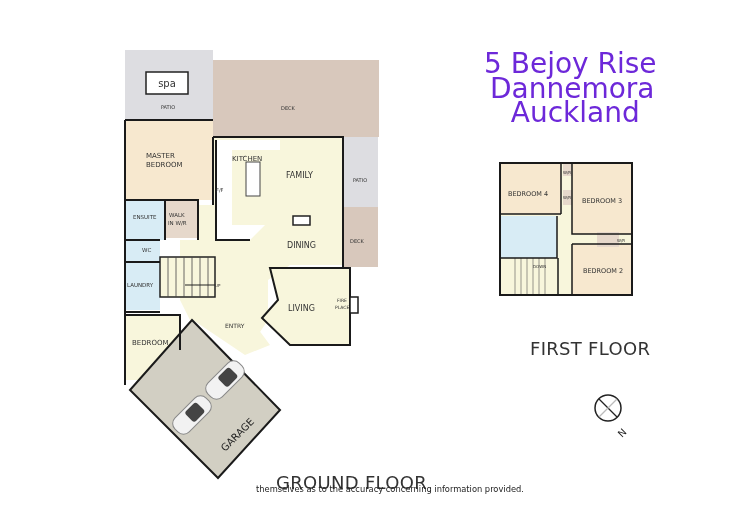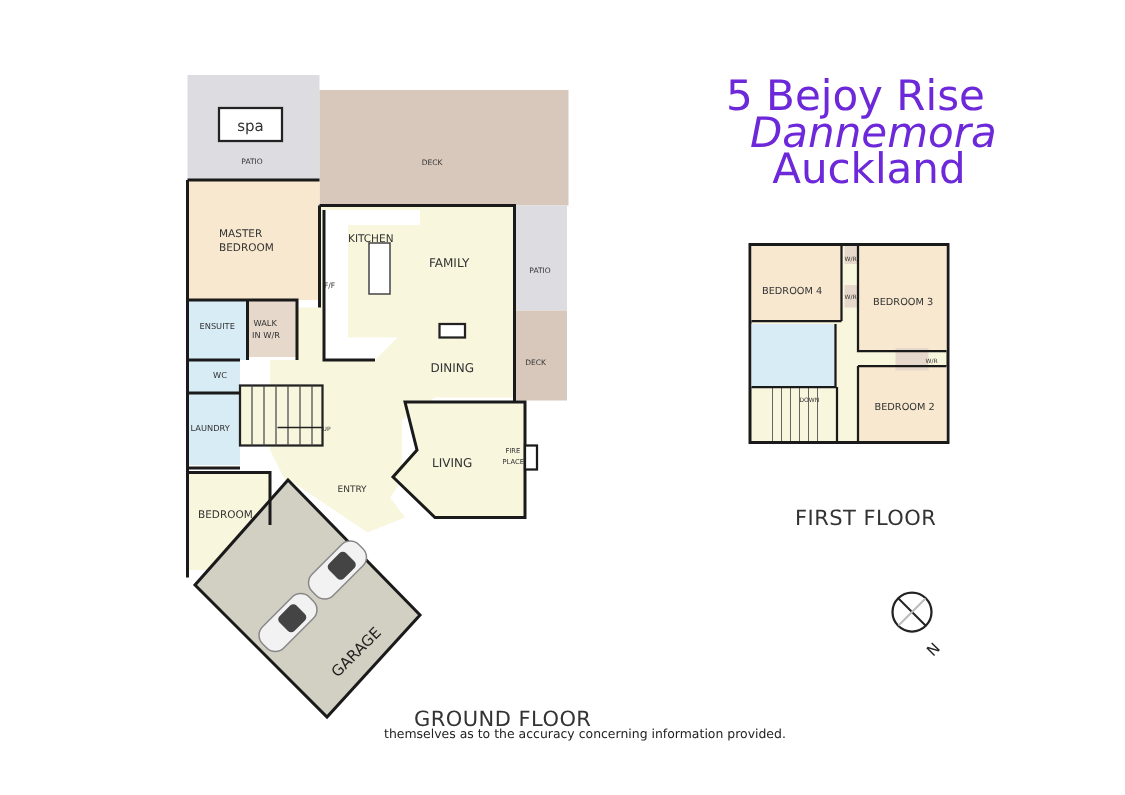--- a/index.html
+++ b/index.html
@@ -1,24 +1,24 @@
 <!DOCTYPE html>
 <html><head>
 <meta charset="utf-8">
 <style>
   html, body { margin: 0; padding: 0; background: #ffffff; }
   body { width: 750px; height: 530px; position: relative; overflow: hidden; font-family: "DejaVu Sans", sans-serif; color: #2a2a2a; }
   .title { position: absolute; left: 484px; top: 52px; font-family: "DejaVu Sans", sans-serif; font-size: 28px; line-height: 24.5px; color: #6d28d9; }
   .title div { white-space: nowrap; }
   .t1 { margin-left: 0; }
-  .t2 { margin-left: 16px; font-style: italic; }
+  .t2 { margin-left: 6px; }
   .t3 { margin-left: 10px; text-align: center; }
   svg { position: absolute; left: 0; top: 0; }
   .lbl { font-family: "DejaVu Sans", sans-serif; fill: #333; }
-  .floor-label { position: absolute; font-size: 14px; color: #333; letter-spacing: 0.3px; white-space: nowrap; }
+  .floor-label { position: absolute; font-size: 18px; color: #333; letter-spacing: 0.3px; white-space: nowrap; }
   .disclaimer { position: absolute; left: 120px; top: 484px; width: 540px; text-align: center; font-size: 8.3px; line-height: 10.2px; color: #222; }
 </style>
 </head>
 <body>
 
 <div class="title">
   <div class="t1">5 Bejoy Rise</div>
   <div class="t2">Dannemora</div>
   <div class="t3">Auckland</div>
 </div>

